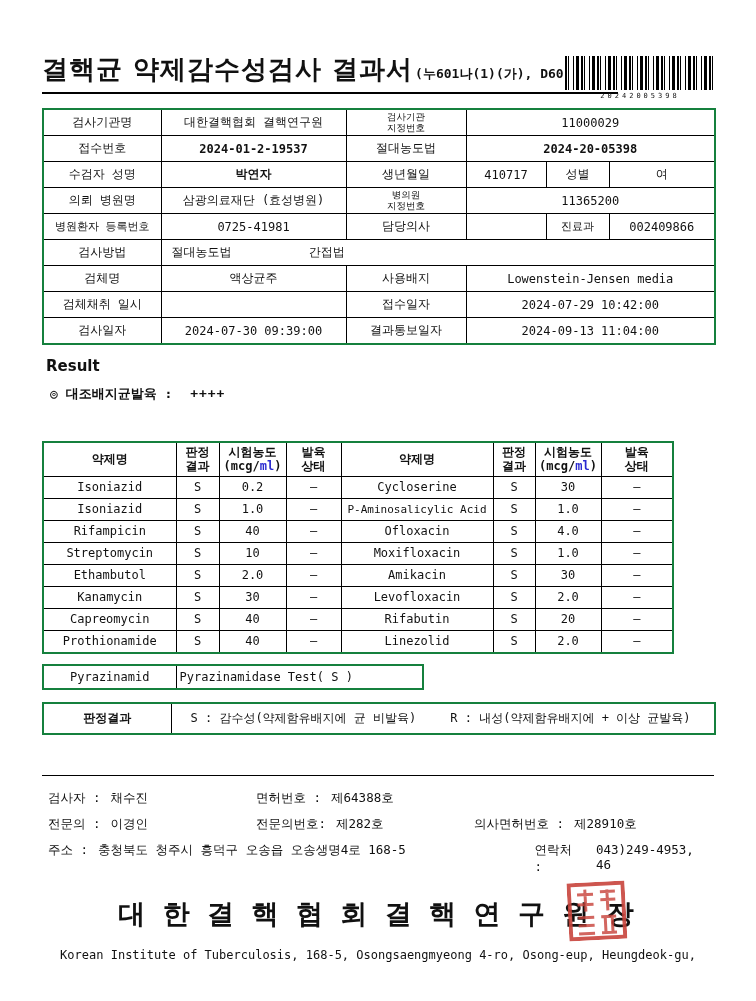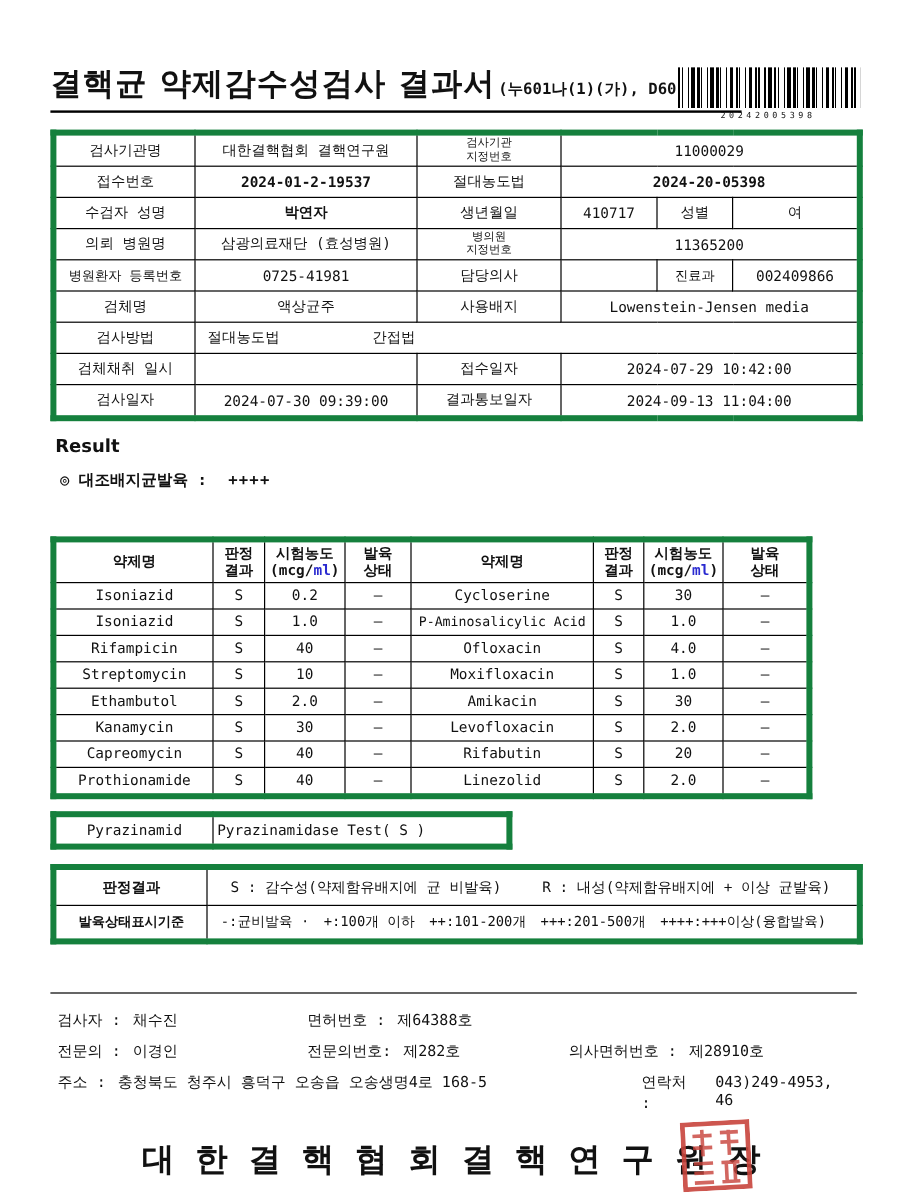--- a/index.html
+++ b/index.html
@@ -26,21 +26,21 @@
       #000 0,#000 2px,#fff 2px,#fff 3px,
       #000 3px,#000 4px,#fff 4px,#fff 8px,
       #000 8px,#000 9px,#fff 9px,#fff 11px,
       #000 11px,#000 14px,#fff 14px,#fff 16px);
     border:1px solid #fff;
   }
   .barcode-caption{font-size:7px;letter-spacing:3px;margin-top:1px;}
   
   table{border-collapse:collapse;table-layout:fixed;}
   td,th{border:1px solid #000;font-size:12px;text-align:center;padding:4px 3px;overflow:hidden;white-space:nowrap;}
-  .info-table,.drug-table,.legend-table,.pyz-table{border:5px solid #15803d;}
+  .info-table,.drug-table,.legend-table,.pyz-table{border:2px solid #15803d;}
   .pre{white-space:pre-line;line-height:1.15;}
   .small{font-size:9.5px;white-space:pre-line;line-height:1.15;padding:1px;}
   .b{font-weight:bold;}
   .left{text-align:left;padding-left:10px;}
   
   .info-table{width:672px;margin-bottom:12px;}
   .info-table td{height:17px;}
   
   .result-heading{font-size:15px;font-weight:bold;margin:4px 0 10px 4px;font-family:"DejaVu Sans","Liberation Sans",sans-serif;}
   .result-line{font-size:13px;font-weight:bold;margin:0 0 10px 8px;}
@@ -130,31 +130,31 @@
     </tr>
     <tr>
       <td style="font-size:11px">병원환자 등록번호</td>
       <td>0725-41981</td>
       <td>담당의사</td>
       <td></td>
       <td style="font-size:11px">진료과</td>
       <td>002409866</td>
     </tr>
     <tr>
-      <td>검체명</td>
-      <td>액상균주</td>
-      <td>사용배지</td>
-      <td colspan="3">Lowenstein-Jensen media</td>
-    </tr>
-    <tr>
       <td>검사방법</td>
       <td colspan="5" class="left">
         <span>절대농도법</span>
         <span style="margin-left:70px">간접법</span>
       </td>
+    </tr>
+    <tr>
+      <td>검체명</td>
+      <td>액상균주</td>
+      <td>사용배지</td>
+      <td colspan="3">Lowenstein-Jensen media</td>
     </tr>
     <tr>
       <td>검체채취 일시</td>
       <td></td>
       <td>접수일자</td>
       <td colspan="3">2024-07-29 10:42:00</td>
     </tr>
     <tr>
       <td>검사일자</td>
       <td>2024-07-30 09:39:00</td>
@@ -307,32 +307,20 @@
     <tbody>
         <tr>
       <td class="b">판정결과</td>
       <td>
         <div class="legend-parts">
           <span>S : 감수성(약제함유배지에 균 비발육)</span>
           <span>R : 내성(약제함유배지에 + 이상 균발육)</span>
         </div>
       </td>
     </tr>
-    <tr>
-      <td class="b" style="font-size:11px">발육상태표시기준</td>
-      <td>
-        <div class="legend-parts2">
-          <span>-:균비발육 ·</span>
-          <span>+:100개 이하</span>
-          <span>++:101-200개</span>
-          <span>+++:201-500개</span>
-          <span>++++:+++이상(융합발육)</span>
-        </div>
-      </td>
-    </tr>
   </tbody>
     </table>
 
 
   <div class="rule"></div>
 
   <div class="sig-line">
     <div class="sig-group w200">
       <span class="lab">검사자 :</span>
       <span>채수진</span>

